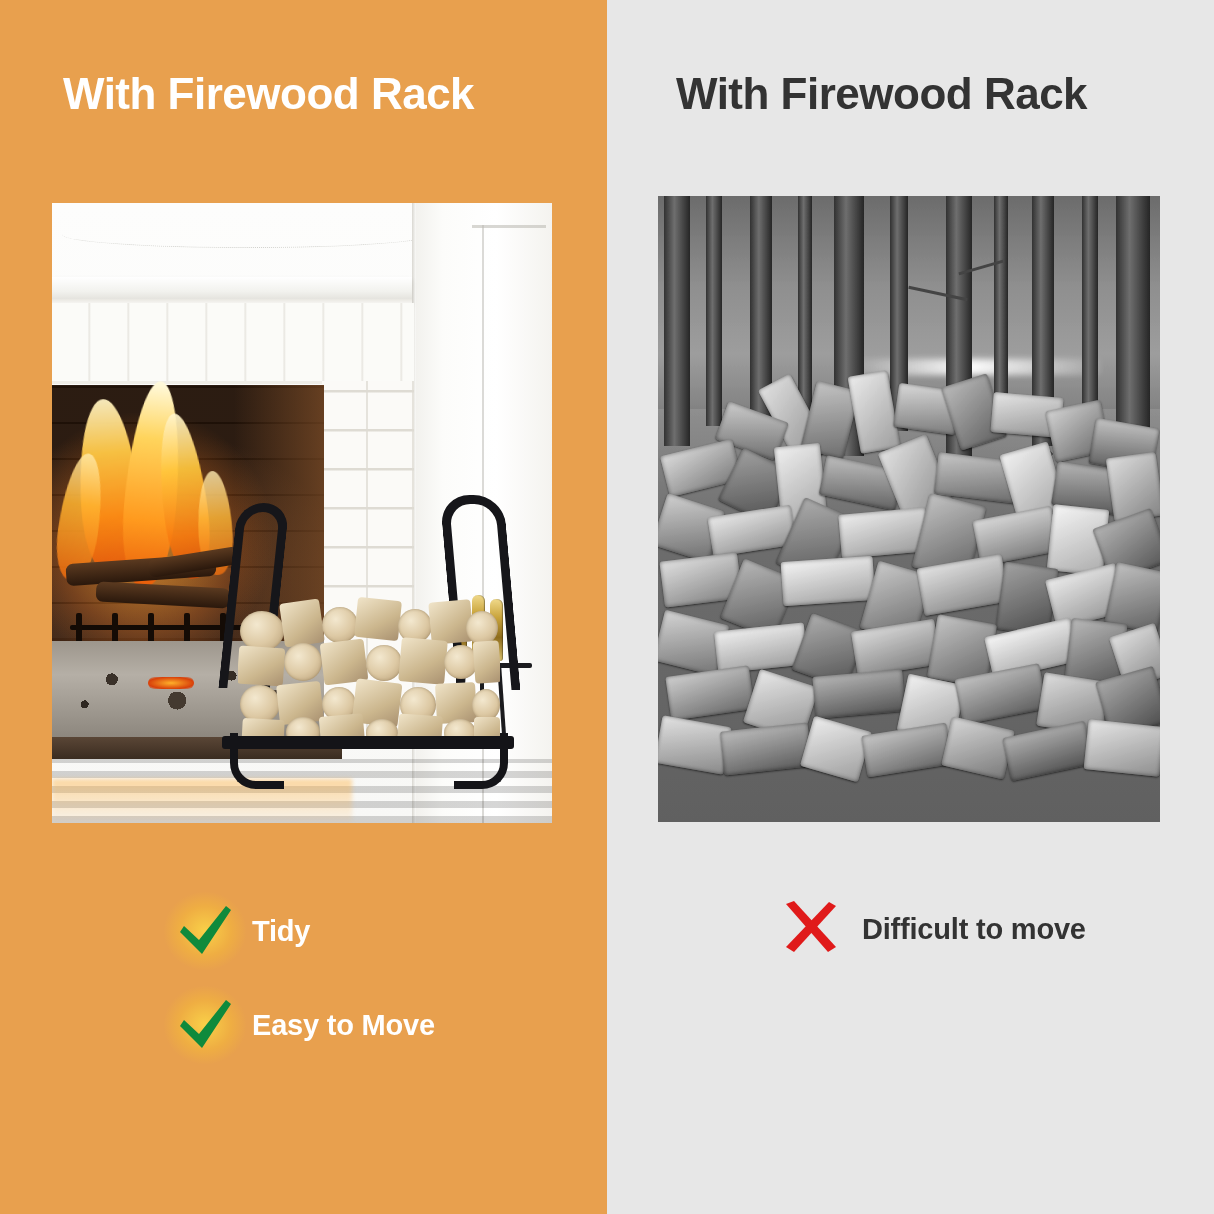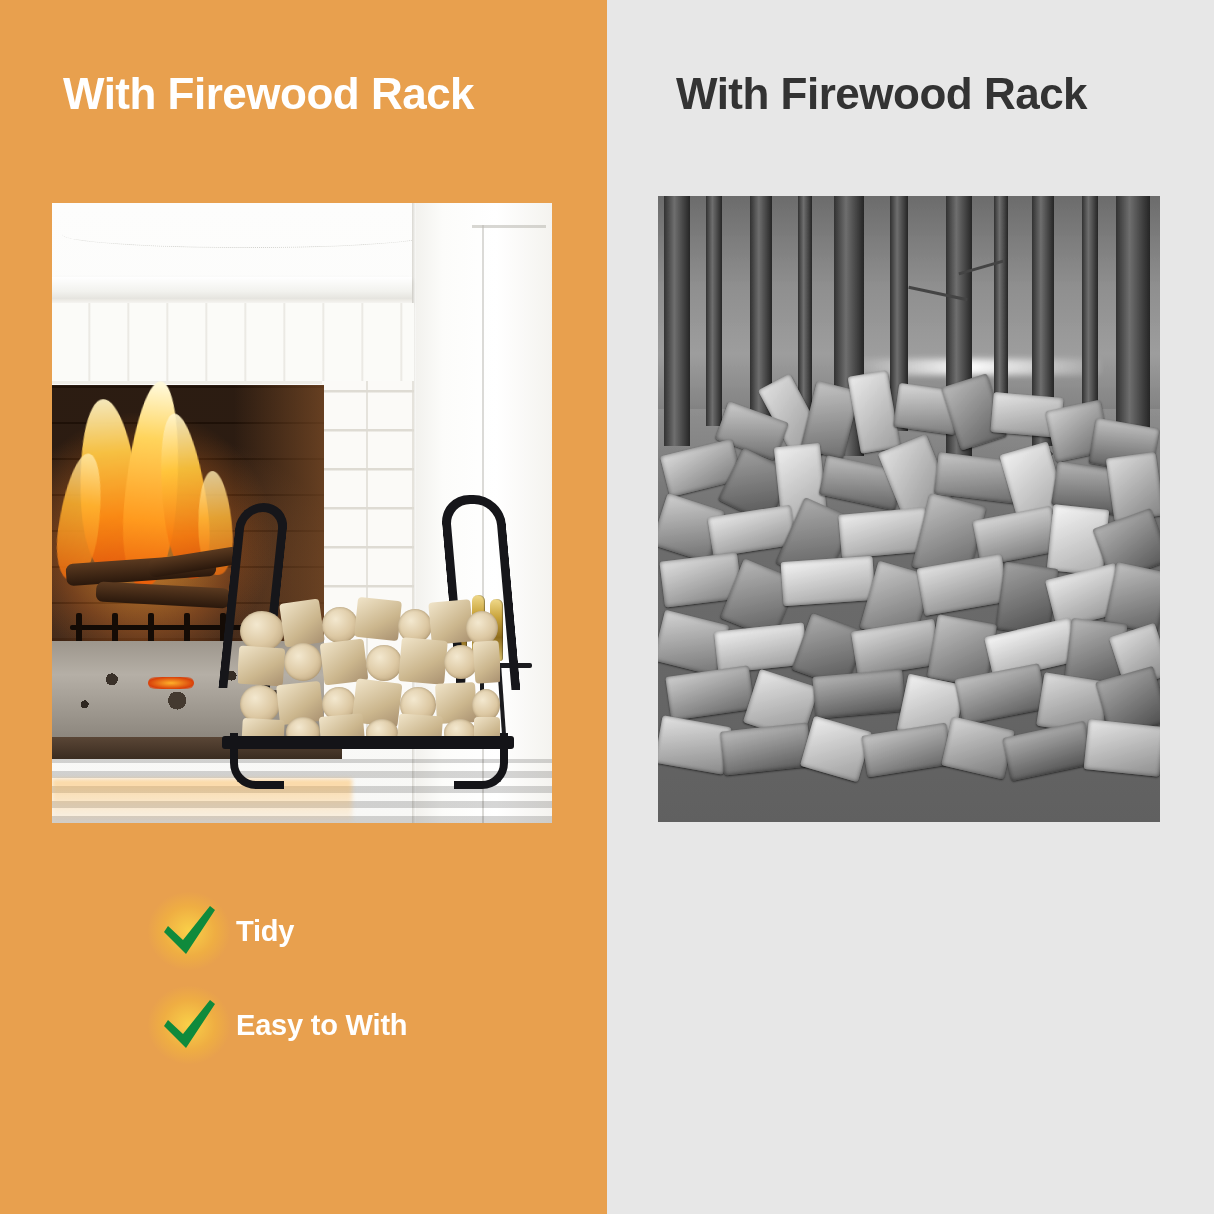--- a/index.html
+++ b/index.html
@@ -198,21 +198,21 @@
   .sunstrip{position:absolute;left:36%;top:26%;width:52%;height:16px;
       background:linear-gradient(90deg,rgba(255,255,255,.0),rgba(255,255,255,.85),rgba(255,255,255,.1));
       filter:blur(3px);}
   
   .pile{position:absolute;left:0;bottom:0;width:100%;height:72%;}
   .split{position:absolute;border-radius:3px;
       box-shadow:inset 0 0 4px rgba(0,0,0,.45), 0 1px 2px rgba(0,0,0,.5);}
 
   
   .list{position:absolute;}
-  .list-left{left:158px;top:895px;}
+  .list-left{left:174px;top:895px;}
   .list-right{left:782px;top:893px;}
   .row{display:flex;align-items:center;height:72px;margin-bottom:22px;}
   .mark{position:relative;width:62px;height:58px;flex:0 0 62px;}
   .mark svg{position:absolute;left:0;top:0;}
   .glow{position:absolute;left:-10px;top:-10px;width:82px;height:78px;
       background:radial-gradient(ellipse at 50% 50%,rgba(255,224,70,.75) 0%,rgba(255,205,40,.30) 45%,rgba(255,200,40,0) 72%);}
   .row-label{font-size:29px;font-weight:bold;white-space:nowrap;letter-spacing:-.2px;}
   .label-left{color:#ffffff;margin-left:16px;}
   .label-right{color:#333333;margin-left:18px;}
 </style>
@@ -424,25 +424,34 @@
     </div>
 
 
     <div class="row">
       <div class="mark">
         <div class="glow"></div>
         <svg width="62" height="58" viewBox="0 0 62 58">
           <path d="M6 30 L10 24 L25 38 L52 4 L57 8 L28 52 Z" fill="#0f8a3c"></path>
         </svg>
       </div>
-      <div class="row-label label-left">Easy to With</div>
+      <div class="row-label label-left">Easy to Move</div>
     </div>
 
   </div>
 
   <div class="list list-right">
 
 
 
+    <div class="row">
+      <div class="mark">
+        <svg width="58" height="56" viewBox="0 0 58 56">
+          <path d="M4 4 L12 1 L54 47 L46 52 Z" fill="#e01a1a"></path>
+          <path d="M54 6 L47 2 L4 47 L12 52 Z" fill="#e01a1a"></path>
+        </svg>
+      </div>
+      <div class="row-label label-right">Difficult to move</div>
+    </div>
 
   </div>
 
 </div>
 
 </body></html>

